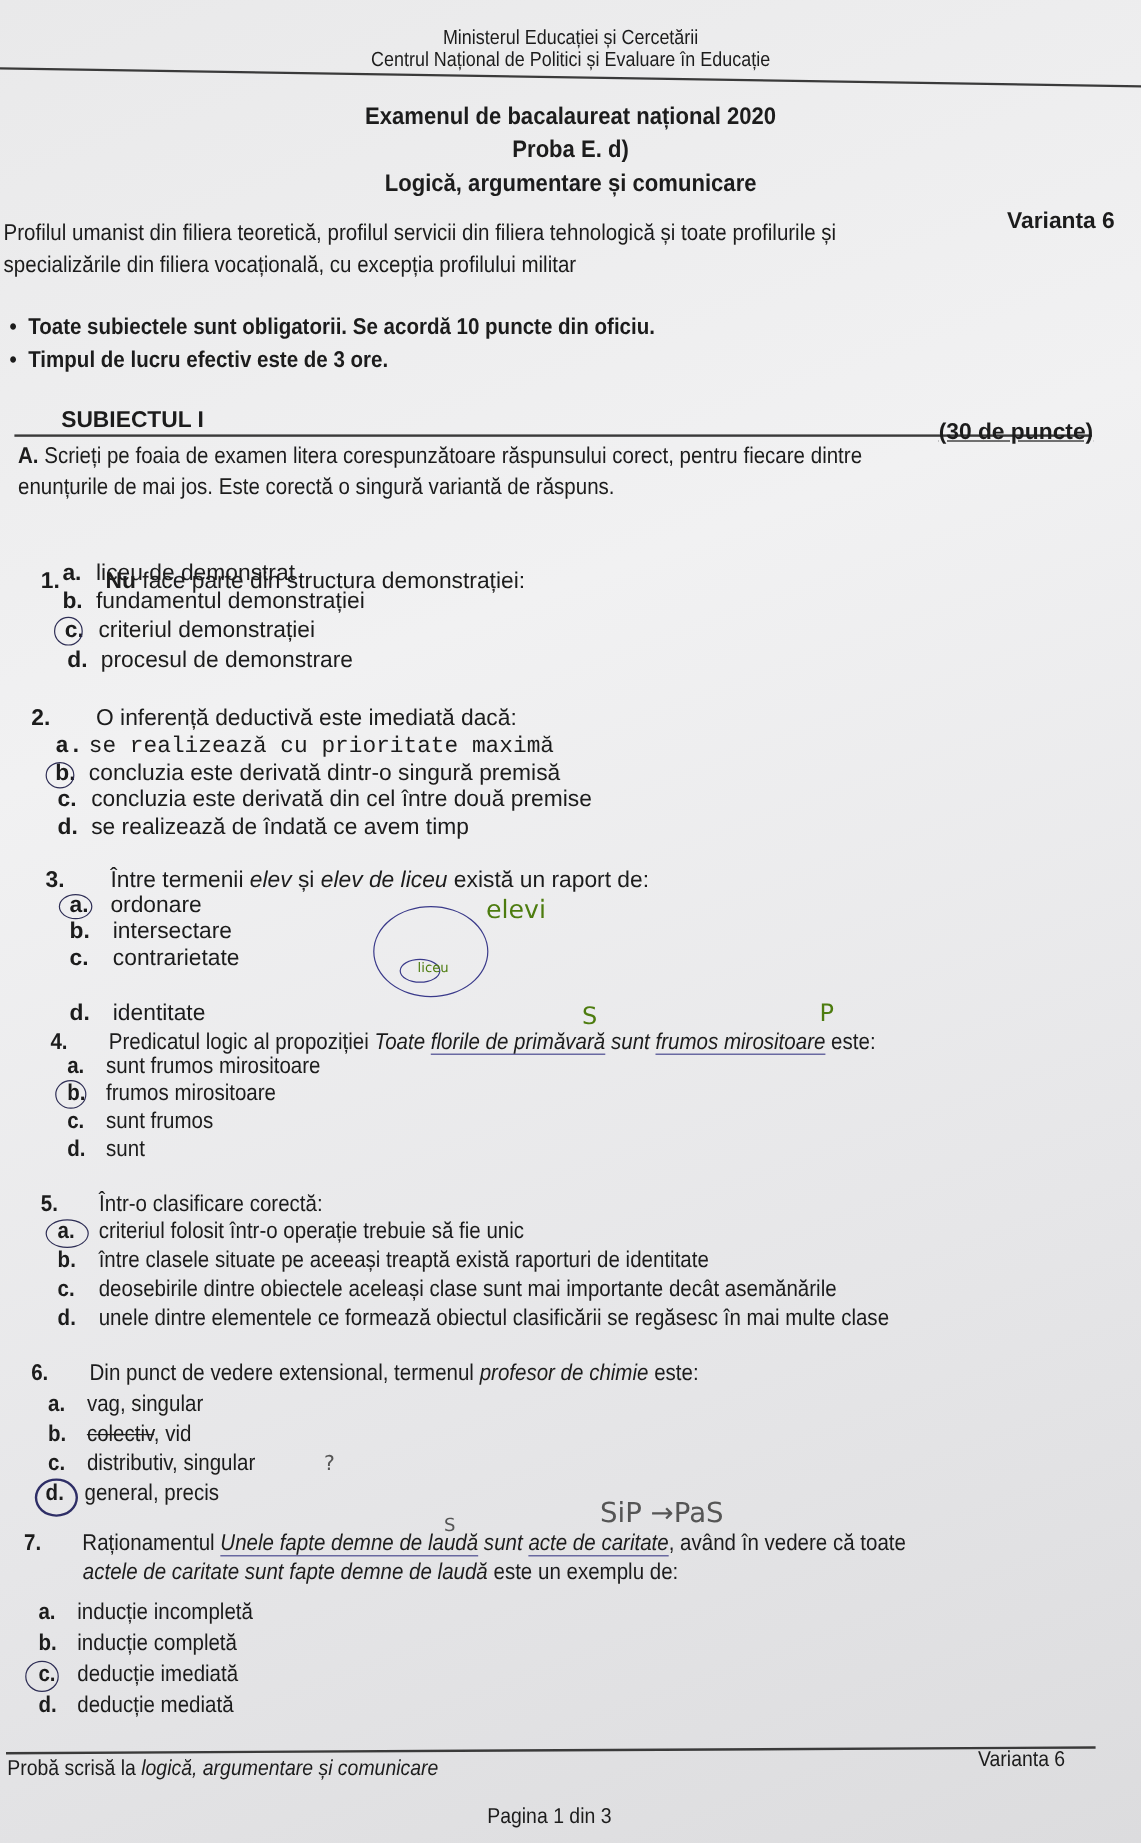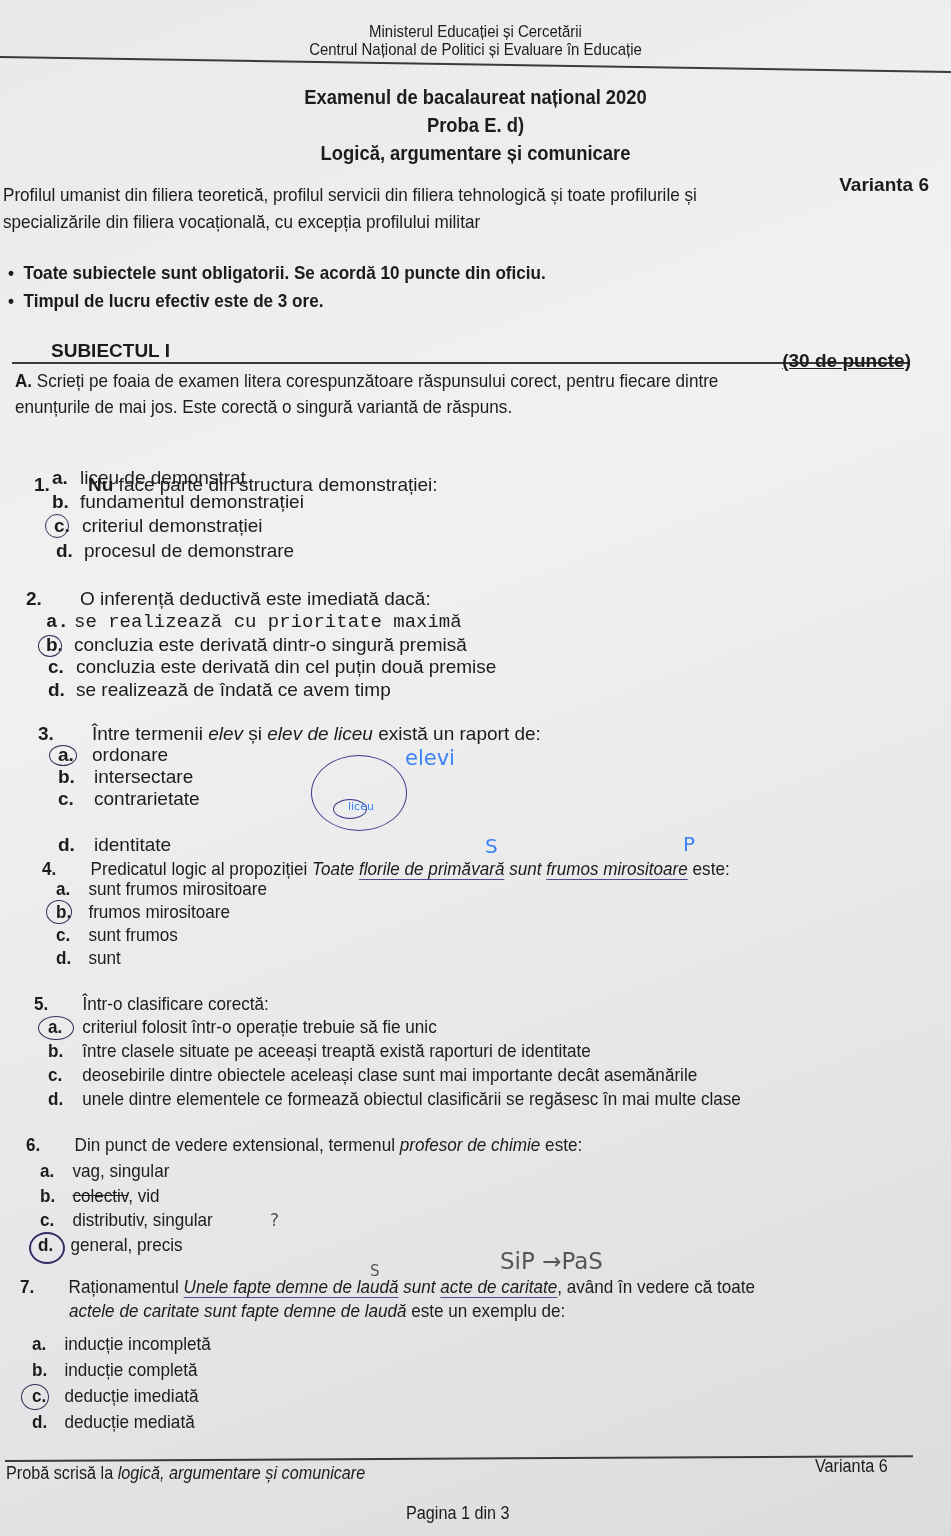--- a/index.html
+++ b/index.html
@@ -11,21 +11,21 @@
   .abs { position: absolute; white-space: nowrap; }
   .ministry { left: 0; width: 951px; text-align: center; font-size: 17px; transform: scaleX(0.88); }
   .hline { position: absolute; height: 2px; background: #3a3a3a; }
   .title { left: 0; width: 951px; text-align: center; font-weight: bold; font-size: 20px; transform: scaleX(0.92); }
   .p19 { font-size: 19px; }
   .bold { font-weight: bold; }
   .q { font-size: 19px; }
   .opt { font-size: 19px; }
   .letter { display: inline-block; width: 28px; font-weight: bold; }
   .circ { position: absolute; border: 1.6px solid #2e2e55; border-radius: 50%; }
-  .ink { color: #3b82f6; font-family: "DejaVu Sans", sans-serif; font-size: 20px; }
+  .ink { color: #4d7c0f; font-family: "DejaVu Sans", sans-serif; font-size: 20px; }
   .ul { text-decoration: underline; text-decoration-color: #4a4a90; text-underline-offset: 4px; }
   i { font-style: italic; }
   .strike { text-decoration: line-through; }
   .compressed { transform-origin: left top; transform: scaleX(0.9); }
 </style>
 </head>
 <body>
 
 <div class="abs ministry" style="top:22px;">Ministerul Educației și Cercetării</div>
 <div class="abs ministry" style="top:40px;">Centrul Național de Politici și Evaluare în Educație</div>
@@ -62,21 +62,21 @@
 <div class="abs opt" style="left:54px; top:515px;"><span class="letter">c.</span><span>criteriul demonstrației</span></div>
 <div class="circ" style="left:45px; top:514px; width:22px; height:22px;"></div>
 <div class="abs opt" style="left:56px; top:540px;"><span class="letter">d.</span><span>procesul de demonstrare</span></div>
 
 <div class="abs q" style="left:26px; top:588px;">
   <span class="bold" style="display:inline-block;width:54px;">2.</span><span>O inferență deductivă este imediată dacă:</span>
 </div>
 <div class="abs opt" style="left:46px; top:611px;font-family:Liberation Mono, monospace;"><span class="letter">a.</span><span>se realizează cu prioritate maximă</span></div>
 <div class="abs opt" style="left:46px; top:634px;"><span class="letter">b.</span><span>concluzia este derivată dintr-o singură premisă</span></div>
 <div class="circ" style="left:38px; top:635px; width:22px; height:20px;"></div>
-<div class="abs opt" style="left:48px; top:656px;"><span class="letter">c.</span><span>concluzia este derivată din cel puțin două premise</span></div>
+<div class="abs opt" style="left:48px; top:656px;"><span class="letter">c.</span><span>concluzia este derivată din cel între două premise</span></div>
 <div class="abs opt" style="left:48px; top:679px;"><span class="letter">d.</span><span>se realizează de îndată ce avem timp</span></div>
 
 <div class="abs q" style="left:38px; top:723px;">
   <span class="bold" style="display:inline-block;width:54px;">3.</span><span>Între termenii </span><i>elev</i><span> și </span><i>elev de liceu</i><span> există un raport de:</span>
 </div>
 <div class="abs opt" style="left:58px; top:744px;"><span class="letter" style="width:34px;">a.</span><span>ordonare</span></div>
 <div class="circ" style="left:49px; top:745px; width:26px; height:19px;"></div>
 <div class="abs opt" style="left:58px; top:766px;"><span class="letter" style="width:36px;">b.</span><span>intersectare</span></div>
 <div class="abs opt" style="left:58px; top:788px;"><span class="letter" style="width:36px;">c.</span><span>contrarietate</span></div>
 <div class="abs opt" style="left:58px; top:834px;"><span class="letter" style="width:36px;">d.</span><span>identitate</span></div>

